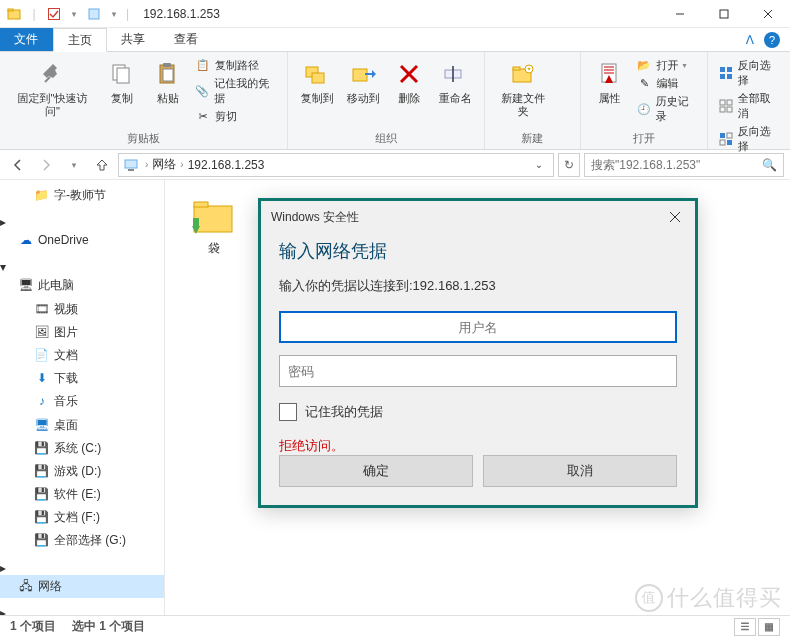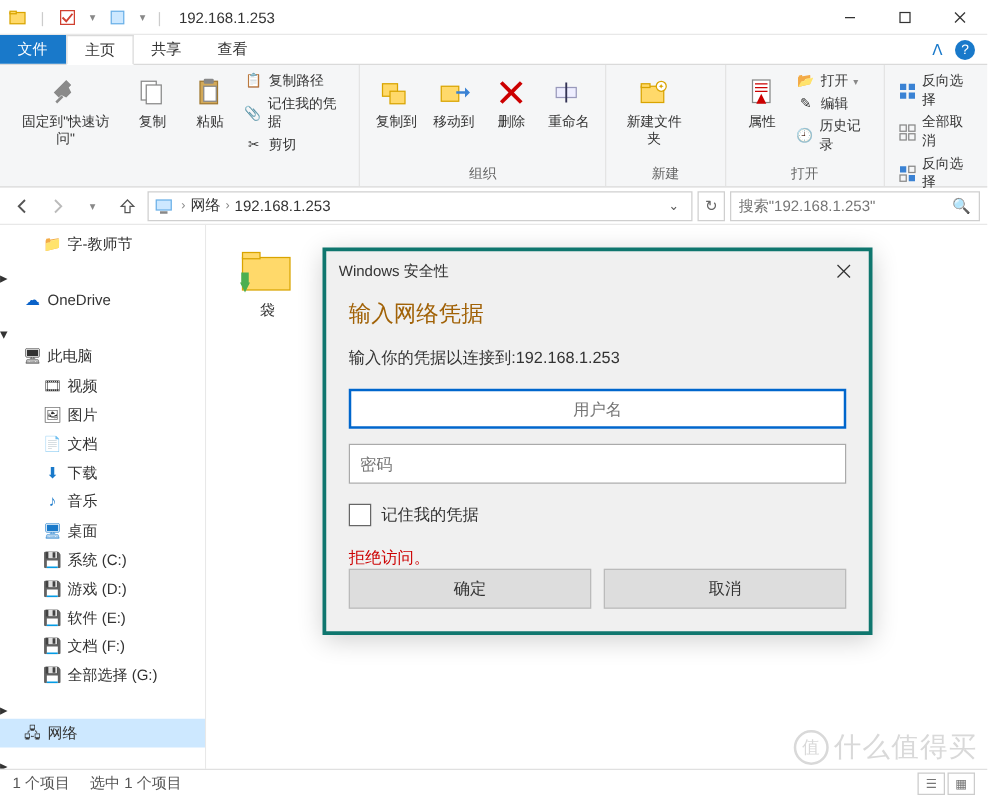--- a/index.html
+++ b/index.html
@@ -59,32 +59,32 @@
 .content-area { flex: 1; position: relative; background: #fff; padding: 10px; }
 .folder-tile { display: inline-flex; flex-direction: column; align-items: center; gap: 4px; width: 78px; padding: 6px; }
 .folder-tile .ficon { width: 48px; height: 40px; display:flex; align-items:center; justify-content:center; }
 .folder-tile .flabel { font-size: 12px; }
 
 
 .dialog { position: absolute; left: 258px; top: 198px; width: 440px; background: #f0f0f0; border: 3px solid #0f766e; box-shadow: 0 4px 20px rgba(0,0,0,0.2); }
 .dialog .dtitle { display: flex; align-items: center; justify-content: space-between; padding: 6px 10px; font-size: 12px; }
 .dialog .dclose { width: 20px; height: 20px; display: flex; align-items: center; justify-content: center; color: #333; }
 .dialog .dbody { padding: 4px 18px 18px; }
-.dialog .dheader { color: #a16207; font-size: 18px; padding: 2px 0 10px; }
+.dialog .dheader { color: #0c4a6e; font-size: 18px; padding: 2px 0 10px; }
 .dialog .dmsg { font-size: 13px; padding: 4px 0 16px; }
 .dialog input[type=text], .dialog input[type=password] { width: 100%; height: 32px; border: 1px solid #aaa; background: #fff; padding: 0 8px; font-size: 13px; margin-bottom: 12px; }
 .dialog input.focused { border: 2px solid #0066cc; text-align: center; }
 .dialog .checkrow { display: flex; align-items: flex-start; gap: 8px; font-size: 13px; padding: 4px 0 16px; }
 .dialog .checkbox { width: 18px; height: 18px; border: 1px solid #666; background: #fff; }
 .dialog .error { color: #cc0000; font-size: 13px; padding-bottom: 0; }
 .dialog .dbtns { display: flex; gap: 10px; }
 .dialog .dbtn { flex: 1; height: 32px; background: #ddd; border: 1px solid #bbb; display: flex; align-items: center; justify-content: center; font-size: 13px; }
 
 
-.statusbar { position: absolute; bottom: 0; left: 0; right: 0; height: 22px; border-top: 1px solid #e0e0e0; display: flex; align-items: center; padding: 0 10px; gap: 16px; background: #fff; font-size: 12px; color: #555; }
+.statusbar { position: absolute; bottom: 0; left: 0; right: 0; height: 22px; border-top: 1px solid #e0e0e0; display: flex; align-items: center; padding: 0 10px; gap: 16px; background: #fff; font-size: 12px; color: #555; font-weight: bold; }
 .statusbar .viewbtns { margin-left: auto; display: flex; gap: 2px; }
 .statusbar .viewbtn { width: 22px; height: 18px; border: 1px solid #ccc; display:flex; align-items:center; justify-content:center; font-size:10px; color:#777; }
 
 
 .watermark { position: absolute; right: 8px; bottom: 24px; color: #aaa; font-size: 22px; opacity: 0.45; display: flex; align-items: center; gap: 4px; font-weight: 300; letter-spacing: 1px; }
 .watermark .wcircle { width: 28px; height: 28px; border: 2px solid #aaa; border-radius: 50%; display:flex; align-items:center; justify-content:center; font-size:14px; }
 
 svg { display: block; }
 </style>
 </head>
@@ -186,20 +186,21 @@
         <div class="smallbtn">
             <span class="sicon">📎</span>
             <span>记住我的凭据</span>
           </div>
         <div class="smallbtn">
             <span class="sicon">✂</span>
             <span>剪切</span>
           </div>
       </div>
     </div>
+    <div class="glabel">剪贴板</div>
   </div>
 
   <div class="rgroup">
     <div class="content">
       <div class="bigbtn">
         <div class="bicon">
             <svg width="26" height="26" viewBox="0 0 26 26">
               <rect x="2" y="6" width="12" height="10" fill="#ffd96a" stroke="#d9a400"></rect>
               <rect x="8" y="12" width="12" height="10" fill="#ffd96a" stroke="#d9a400"></rect>
             </svg>

